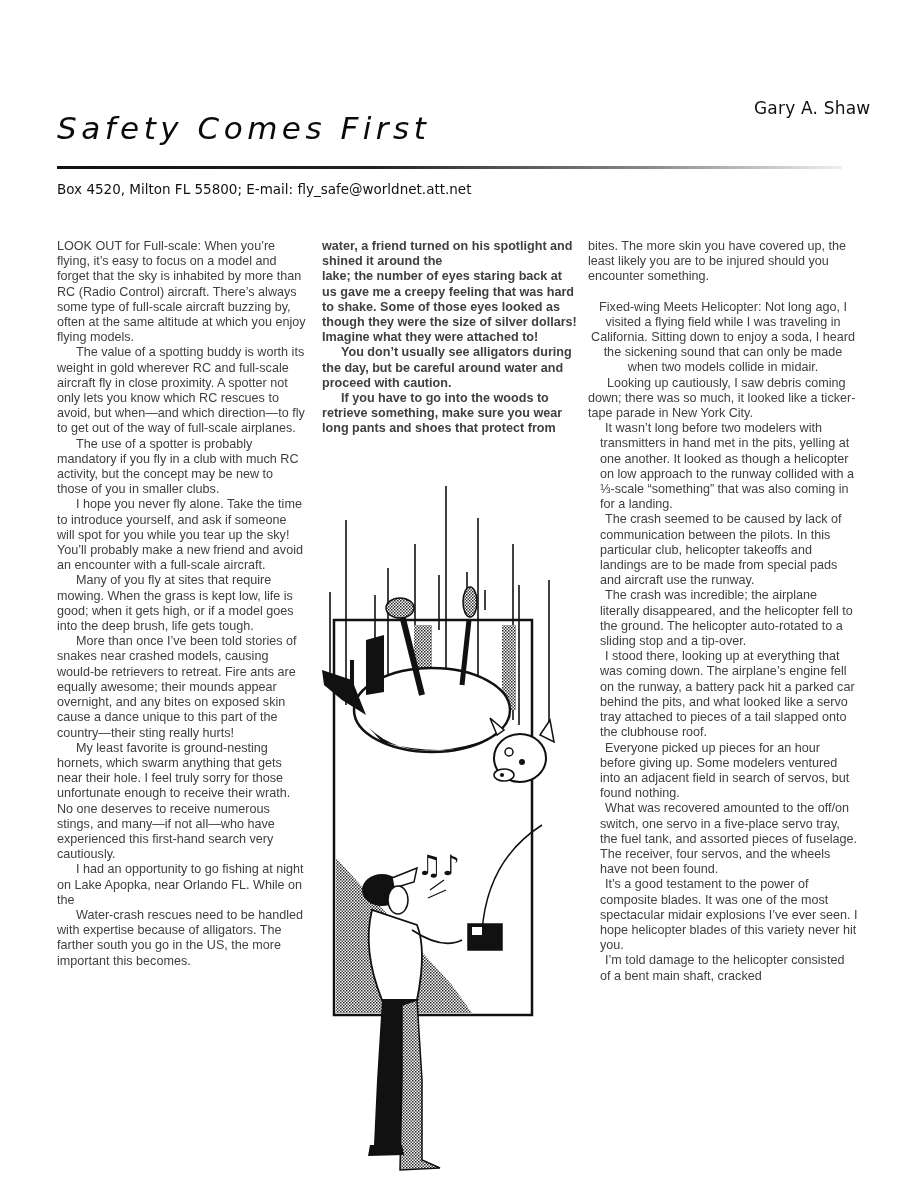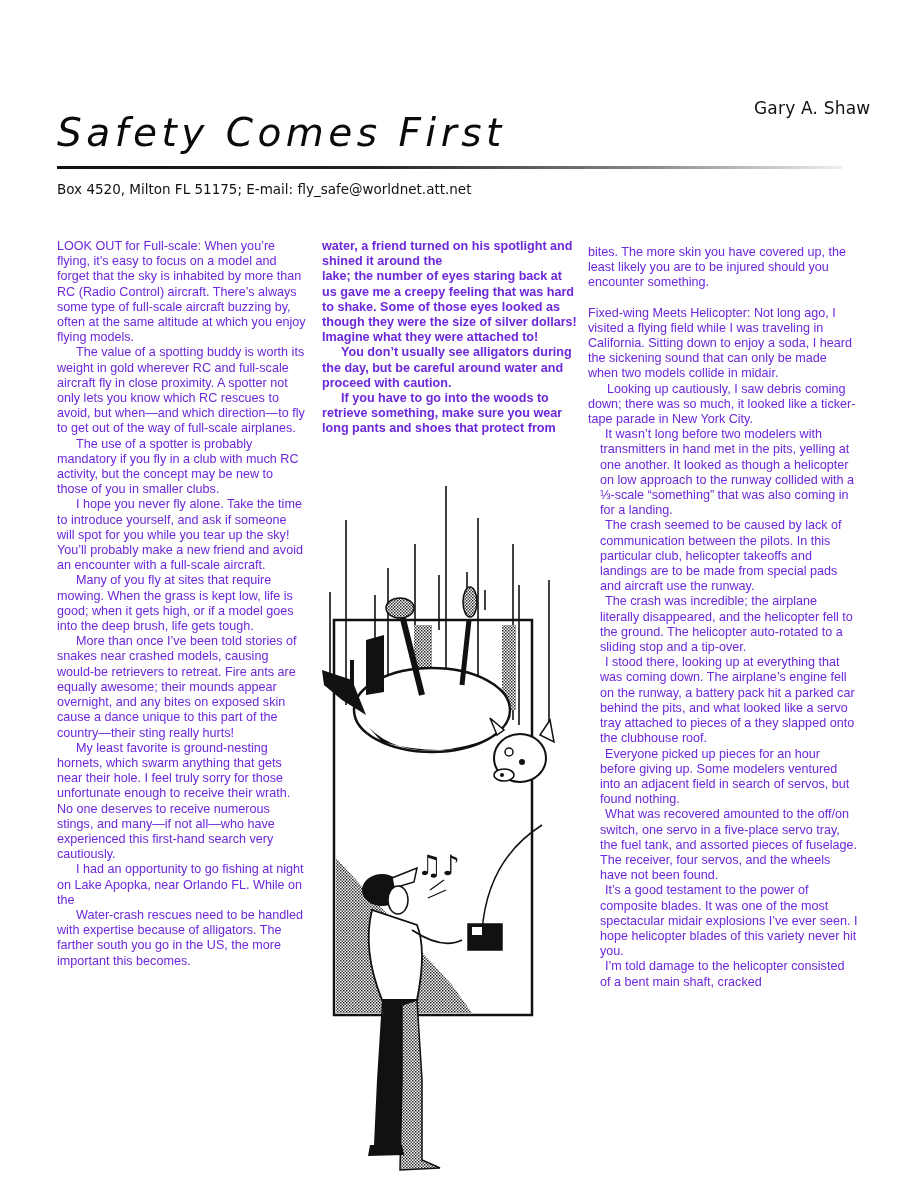--- a/index.html
+++ b/index.html
@@ -1,37 +1,37 @@
 <!DOCTYPE html>
 <html><head>
 <meta charset="utf-8">
 <style>
   html, body { margin: 0; padding: 0; background: #ffffff; }
   body { width: 916px; height: 1200px; position: relative; overflow: hidden; color: #111; font-family: "DejaVu Sans", sans-serif; }
   .author { position: absolute; top: 98px; left: 754px; font-size: 17px; letter-spacing: 0.2px; color: #111; }
-  .title { position: absolute; top: 110px; left: 57px; font-size: 39px; font-style: italic; letter-spacing: 4.5px; color: #0a0a0a; font-family: "DejaVu Sans", sans-serif; }
+  .title { position: absolute; top: 110px; left: 57px; font-size: 31px; font-style: italic; letter-spacing: 4.5px; color: #0a0a0a; font-family: "DejaVu Sans", sans-serif; }
   .rule { position: absolute; top: 166px; left: 57px; width: 785px; height: 3px; background: linear-gradient(to right, #111 0%, #222 40%, #888 75%, #eee 100%); }
   .address { position: absolute; top: 181px; left: 57px; font-size: 13.5px; color: #111; }
-  .col { position: absolute; top: 239px; font-size: 12.6px; line-height: 15.2px; color: #6d28d9; font-family: "Liberation Sans", sans-serif; }
+  .col { position: absolute; top: 239px; font-size: 12.6px; line-height: 15.2px; color: #404040; font-family: "Liberation Sans", sans-serif; }
   .col1 { left: 57px; width: 250px; }
   .col2 { left: 322px; width: 255px; font-weight: bold; }
-  .col3 { left: 588px; width: 270px; margin-top: 6px; }
+  .col3 { left: 588px; width: 270px; }
   .col p { margin: 0; }
   .col p.ind { text-indent: 19px; }
-  .col p.gap { margin-top: 15px; }
+  .col p.gap { margin-top: 15px; text-align: center; }
   .col3 p.sub { padding-left: 12px; text-indent: 5px; }
   .illustration { position: absolute; left: 322px; top: 480px; width: 260px; height: 700px; }
 </style>
 </head>
 <body>
 
 <div class="author">Gary A. Shaw</div>
 <div class="title">Safety Comes First</div>
 <div class="rule"></div>
-<div class="address">Box 4520, Milton FL 51175; E-mail: fly_safe@worldnet.att.net</div>
+<div class="address">Box 4520, Milton FL 55800; E-mail: fly_safe@worldnet.att.net</div>
 
 <div class="col col1">
   <p>LOOK OUT for Full-scale: When you’re flying, it’s easy to focus on a model and forget that the sky is inhabited by more than RC (Radio Control) aircraft. There’s always some type of full-scale aircraft buzzing by, often at the same altitude at which you enjoy flying models.</p>
   <p class="ind">The value of a spotting buddy is worth its weight in gold wherever RC and full-scale aircraft fly in close proximity. A spotter not only lets you know which RC rescues to avoid, but when—and which direction—to fly to get out of the way of full-scale airplanes.</p>
   <p class="ind">The use of a spotter is probably mandatory if you fly in a club with much RC activity, but the concept may be new to those of you in smaller clubs.</p>
   <p class="ind">I hope you never fly alone. Take the time to introduce yourself, and ask if someone will spot for you while you tear up the sky! You’ll probably make a new friend and avoid an encounter with a full-scale aircraft.</p>
   <p class="ind">Many of you fly at sites that require mowing. When the grass is kept low, life is good; when it gets high, or if a model goes into the deep brush, life gets tough.</p>
   <p class="ind">More than once I’ve been told stories of snakes near crashed models, causing would-be retrievers to retreat. Fire ants are equally awesome; their mounds appear overnight, and any bites on exposed skin cause a dance unique to this part of the country—their sting really hurts!</p>
   <p class="ind">My least favorite is ground-nesting hornets, which swarm anything that gets near their hole. I feel truly sorry for those unfortunate enough to receive their wrath. No one deserves to receive numerous stings, and many—if not all—who have experienced this first-hand search very cautiously.</p>
   <p class="ind">I had an opportunity to go fishing at night on Lake Apopka, near Orlando FL. While on the</p>
@@ -45,21 +45,21 @@
   <p class="ind">If you have to go into the woods to retrieve something, make sure you wear long pants and shoes that protect from</p>
 </div>
 
 <div class="col col3">
   <p>bites. The more skin you have covered up, the least likely you are to be injured should you encounter something.</p>
   <p class="gap">Fixed-wing Meets Helicopter: Not long ago, I visited a flying field while I was traveling in California. Sitting down to enjoy a soda, I heard the sickening sound that can only be made when two models collide in midair.</p>
   <p class="ind">Looking up cautiously, I saw debris coming down; there was so much, it looked like a ticker-tape parade in New York City.</p>
   <p class="sub">It wasn’t long before two modelers with transmitters in hand met in the pits, yelling at one another. It looked as though a helicopter on low approach to the runway collided with a ⅓-scale “something” that was also coming in for a landing.</p>
   <p class="sub">The crash seemed to be caused by lack of communication between the pilots. In this particular club, helicopter takeoffs and landings are to be made from special pads and aircraft use the runway.</p>
   <p class="sub">The crash was incredible; the airplane literally disappeared, and the helicopter fell to the ground. The helicopter auto-rotated to a sliding stop and a tip-over.</p>
-  <p class="sub">I stood there, looking up at everything that was coming down. The airplane’s engine fell on the runway, a battery pack hit a parked car behind the pits, and what looked like a servo tray attached to pieces of a they slapped onto the clubhouse roof.</p>
+  <p class="sub">I stood there, looking up at everything that was coming down. The airplane’s engine fell on the runway, a battery pack hit a parked car behind the pits, and what looked like a servo tray attached to pieces of a tail slapped onto the clubhouse roof.</p>
   <p class="sub">Everyone picked up pieces for an hour before giving up. Some modelers ventured into an adjacent field in search of servos, but found nothing.</p>
   <p class="sub">What was recovered amounted to the off/on switch, one servo in a five-place servo tray, the fuel tank, and assorted pieces of fuselage. The receiver, four servos, and the wheels have not been found.</p>
   <p class="sub">It’s a good testament to the power of composite blades. It was one of the most spectacular midair explosions I’ve ever seen. I hope helicopter blades of this variety never hit you.</p>
   <p class="sub">I’m told damage to the helicopter consisted of a bent main shaft, cracked</p>
 </div>
 
 <div class="illustration">
   <svg width="260" height="700" viewBox="0 0 260 700" xmlns="http://www.w3.org/2000/svg">
     <defs>
       <pattern id="hatch" width="3" height="3" patternUnits="userSpaceOnUse">

